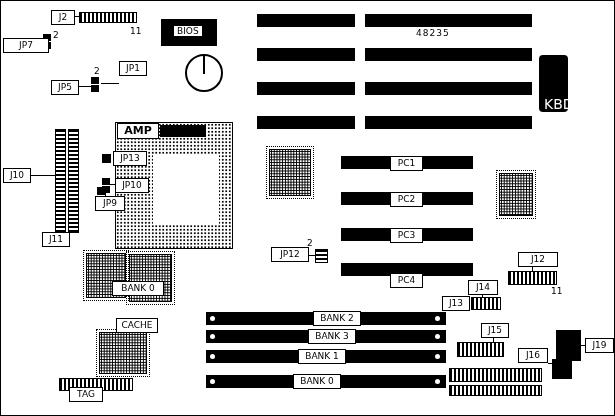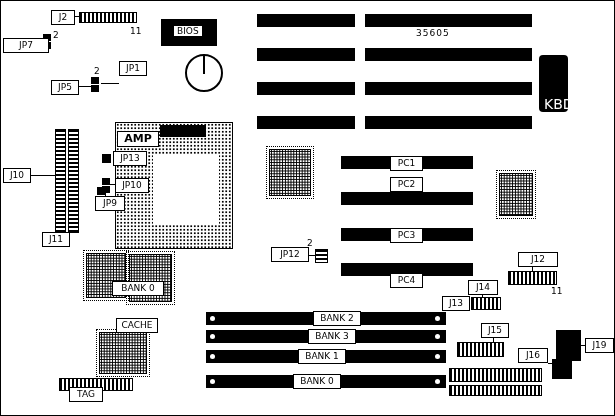--- a/index.html
+++ b/index.html
@@ -48,21 +48,21 @@
 
   <div class="blk" style="left:256px;top:13px;width:98px;height:13px"></div>
   <div class="blk" style="left:364px;top:13px;width:167px;height:13px"></div>
   <div class="blk" style="left:256px;top:47px;width:98px;height:13px"></div>
   <div class="blk" style="left:364px;top:47px;width:167px;height:13px"></div>
   <div class="blk" style="left:256px;top:81px;width:98px;height:13px"></div>
   <div class="blk" style="left:364px;top:81px;width:167px;height:13px"></div>
   <div class="blk" style="left:256px;top:115px;width:98px;height:13px"></div>
   <div class="blk" style="left:364px;top:115px;width:167px;height:13px"></div>
 
-  <div class="txt" style="left:415px;top:27px;letter-spacing:1px">35605</div>
+  <div class="txt" style="left:415px;top:27px;letter-spacing:1px">48235</div>
 
   <div class="blk" style="left:538px;top:54px;width:29px;height:57px;border-radius:4px"></div>
   <div class="txt" style="left:543px;top:95px;color:#fff;font-size:14px">KBD</div>
 
   <div class="blk" style="left:160px;top:18px;width:56px;height:27px"></div>
   <div class="txt" style="left:173px;top:25px;background:#fff;padding:0 3px">BIOS</div>
 
   <div class="batt" style="left:184px;top:53px;width:38px;height:38px"></div>
   <div class="line" style="left:202px;top:55px;width:2px;height:18px"></div>
 
@@ -81,21 +81,21 @@
   <div class="line" style="left:78px;top:85px;width:12px;height:1px"></div>
   <div class="blk" style="left:90px;top:76px;width:8px;height:7px"></div>
   <div class="blk" style="left:90px;top:84px;width:8px;height:7px"></div>
   <div class="txt" style="left:93px;top:65px">2</div>
   <div class="line" style="left:100px;top:82px;width:18px;height:1px"></div>
   <div class="lbl" style="left:118px;top:60px;width:28px">JP1</div>
 
   <div class="socket" style="left:114px;top:121px;width:118px;height:127px"></div>
   <div class="inner" style="left:152px;top:153px;width:66px;height:70px"></div>
   <div class="blk" style="left:159px;top:124px;width:46px;height:12px"></div>
-  <div class="lbl" style="left:116px;top:130px;width:42px;font-size:11px;font-weight:bold;height:16px">AMP</div>
+  <div class="lbl" style="left:116px;top:122px;width:42px;font-size:11px;font-weight:bold;height:16px">AMP</div>
 
   <div class="blk" style="left:101px;top:153px;width:9px;height:9px"></div>
   <div class="lbl" style="left:112px;top:150px;width:34px">JP13</div>
   <div class="blk" style="left:101px;top:177px;width:8px;height:7px"></div>
   <div class="blk" style="left:101px;top:185px;width:8px;height:7px"></div>
   <div class="line" style="left:109px;top:183px;width:5px;height:1px"></div>
   <div class="lbl" style="left:114px;top:177px;width:34px">JP10</div>
   <div class="blk" style="left:96px;top:186px;width:8px;height:8px"></div>
   <div class="line" style="left:104px;top:190px;width:1px;height:5px"></div>
   <div class="lbl" style="left:94px;top:195px;width:30px">JP9</div>
@@ -105,21 +105,21 @@
   <div class="line" style="left:30px;top:174px;width:24px;height:1px"></div>
   <div class="lbl" style="left:2px;top:167px;width:28px">J10</div>
   <div class="lbl" style="left:41px;top:231px;width:28px">J11</div>
 
   <div class="chip" style="left:268px;top:148px;width:42px;height:47px"></div>
   <div class="chip" style="left:498px;top:172px;width:34px;height:43px"></div>
 
   <div class="blk" style="left:340px;top:155px;width:132px;height:13px"></div>
   <div class="lbl slot-lbl" style="left:389px;top:155px;width:33px">PC1</div>
   <div class="blk" style="left:340px;top:191px;width:132px;height:13px"></div>
-  <div class="lbl slot-lbl" style="left:389px;top:176px;width:33px">PC2</div>
+  <div class="lbl slot-lbl" style="left:389px;top:191px;width:33px">PC2</div>
   <div class="blk" style="left:340px;top:227px;width:132px;height:13px"></div>
   <div class="lbl slot-lbl" style="left:389px;top:227px;width:33px">PC3</div>
   <div class="blk" style="left:340px;top:262px;width:132px;height:13px"></div>
   <div class="lbl slot-lbl" style="left:389px;top:272px;width:33px">PC4</div>
 
   <div class="lbl" style="left:270px;top:246px;width:38px">JP12</div>
   <div class="line" style="left:308px;top:254px;width:6px;height:1px"></div>
   <div class="txt" style="left:306px;top:237px">2</div>
   <div class="vstripe" style="left:314px;top:248px;width:13px;height:14px"></div>
 

